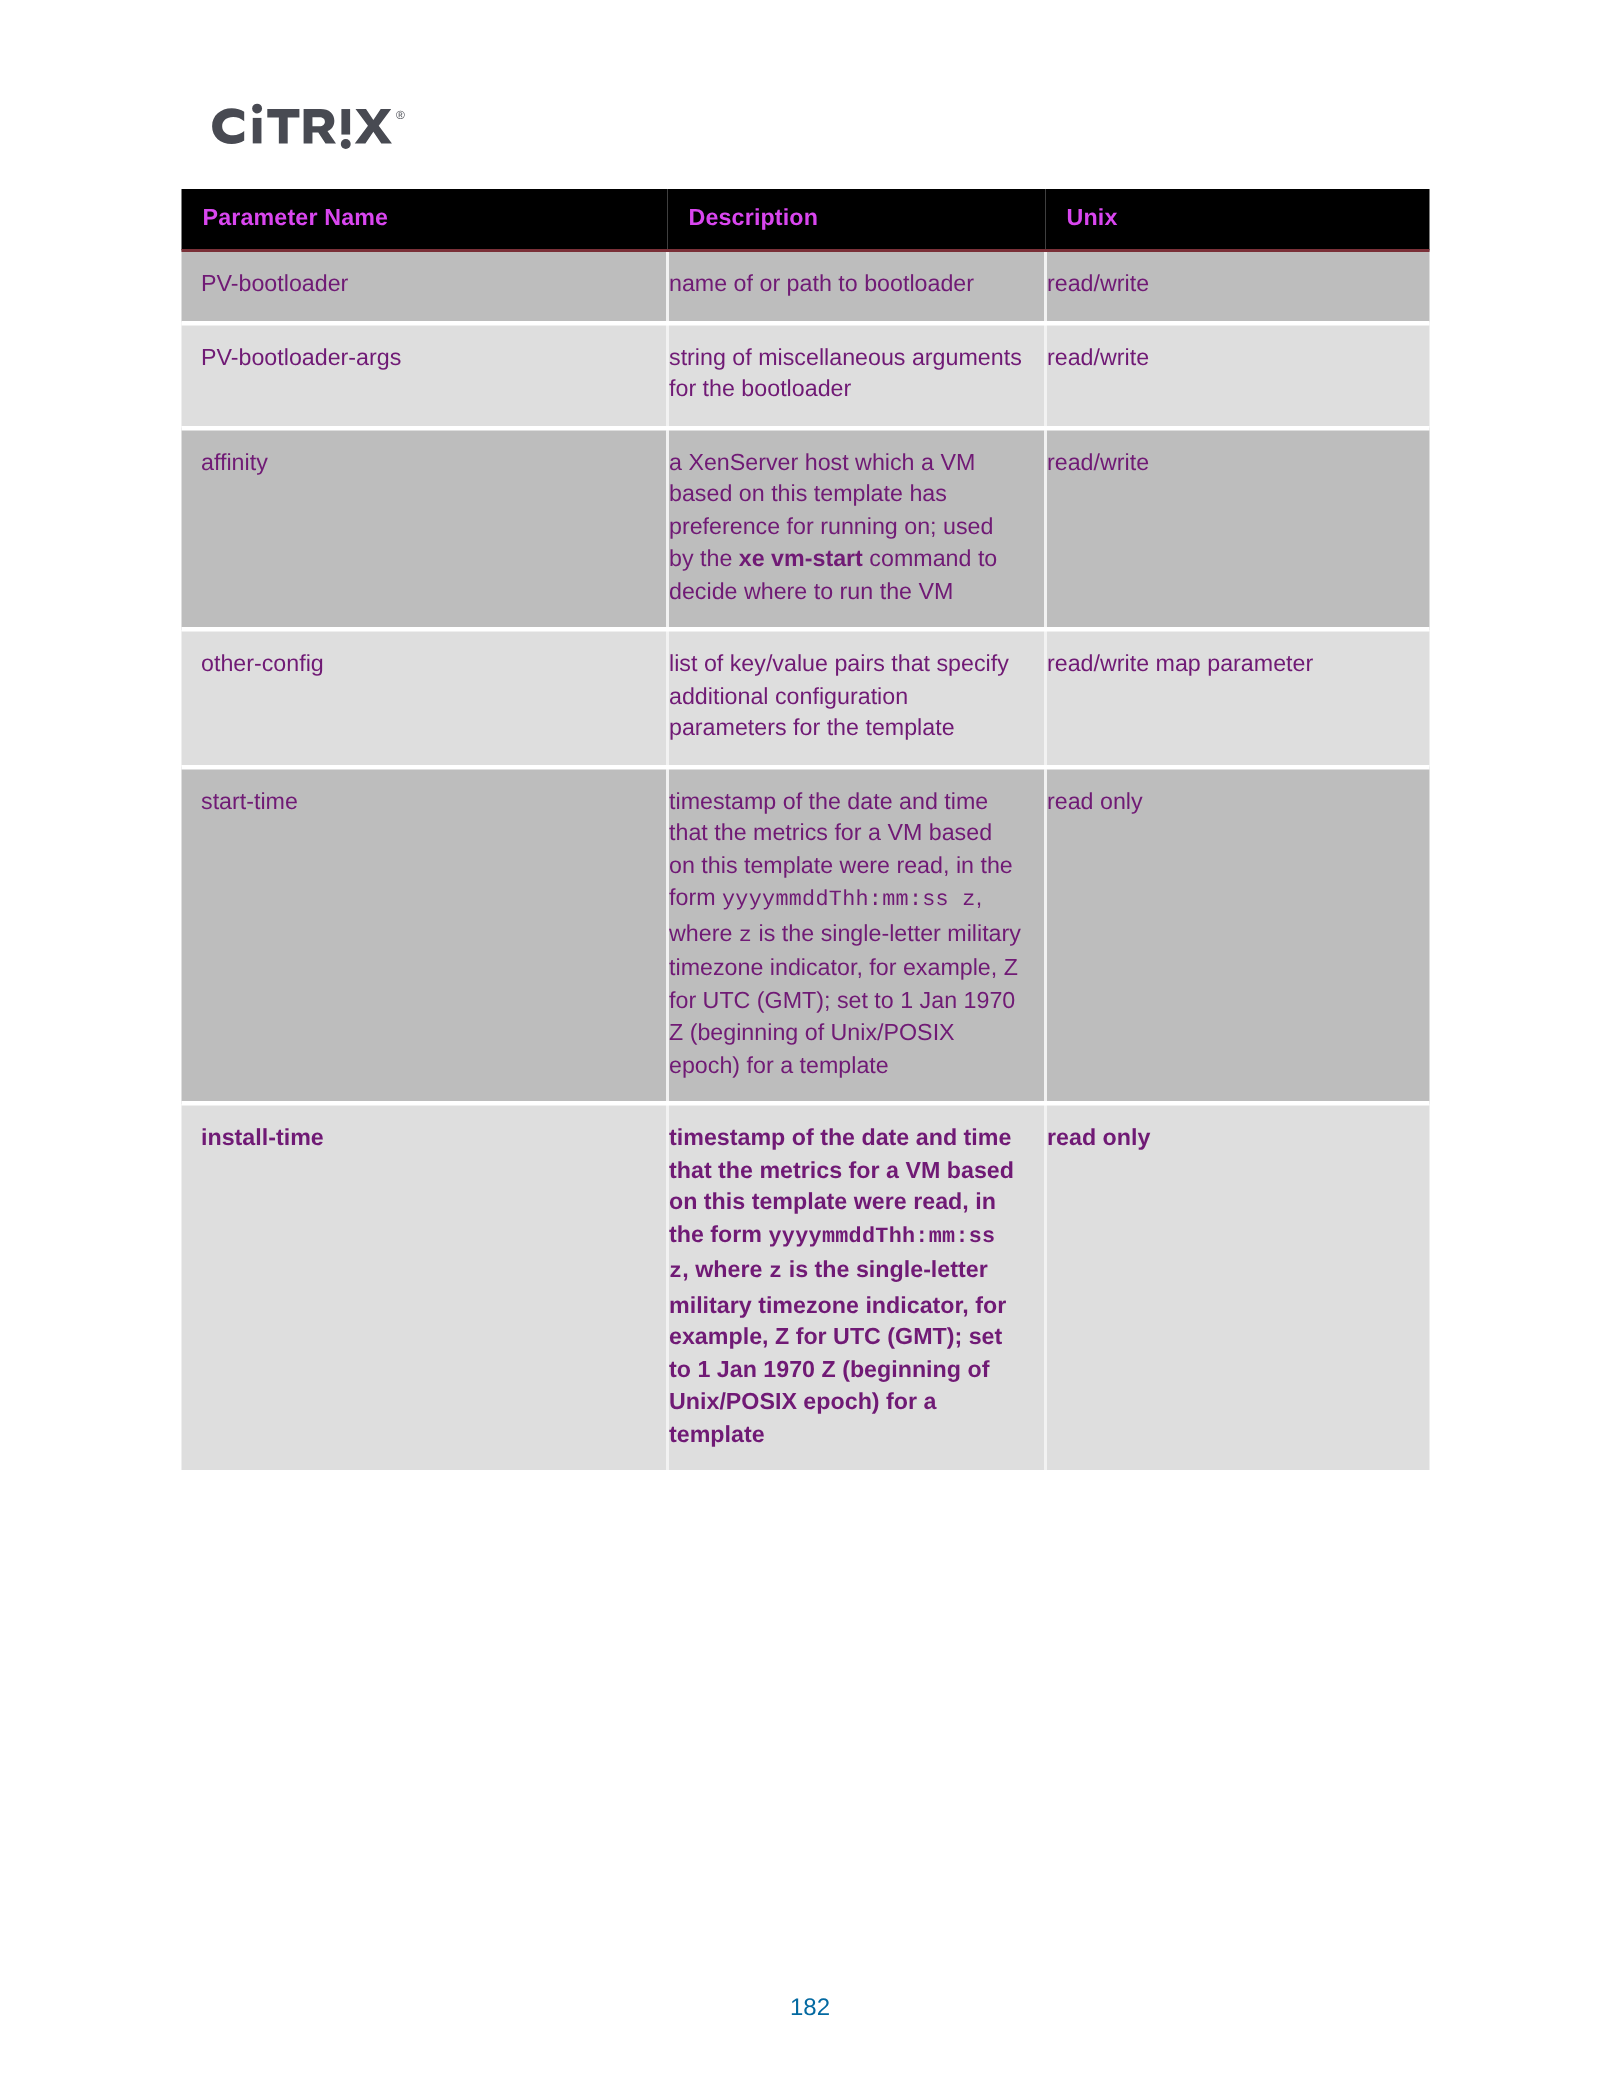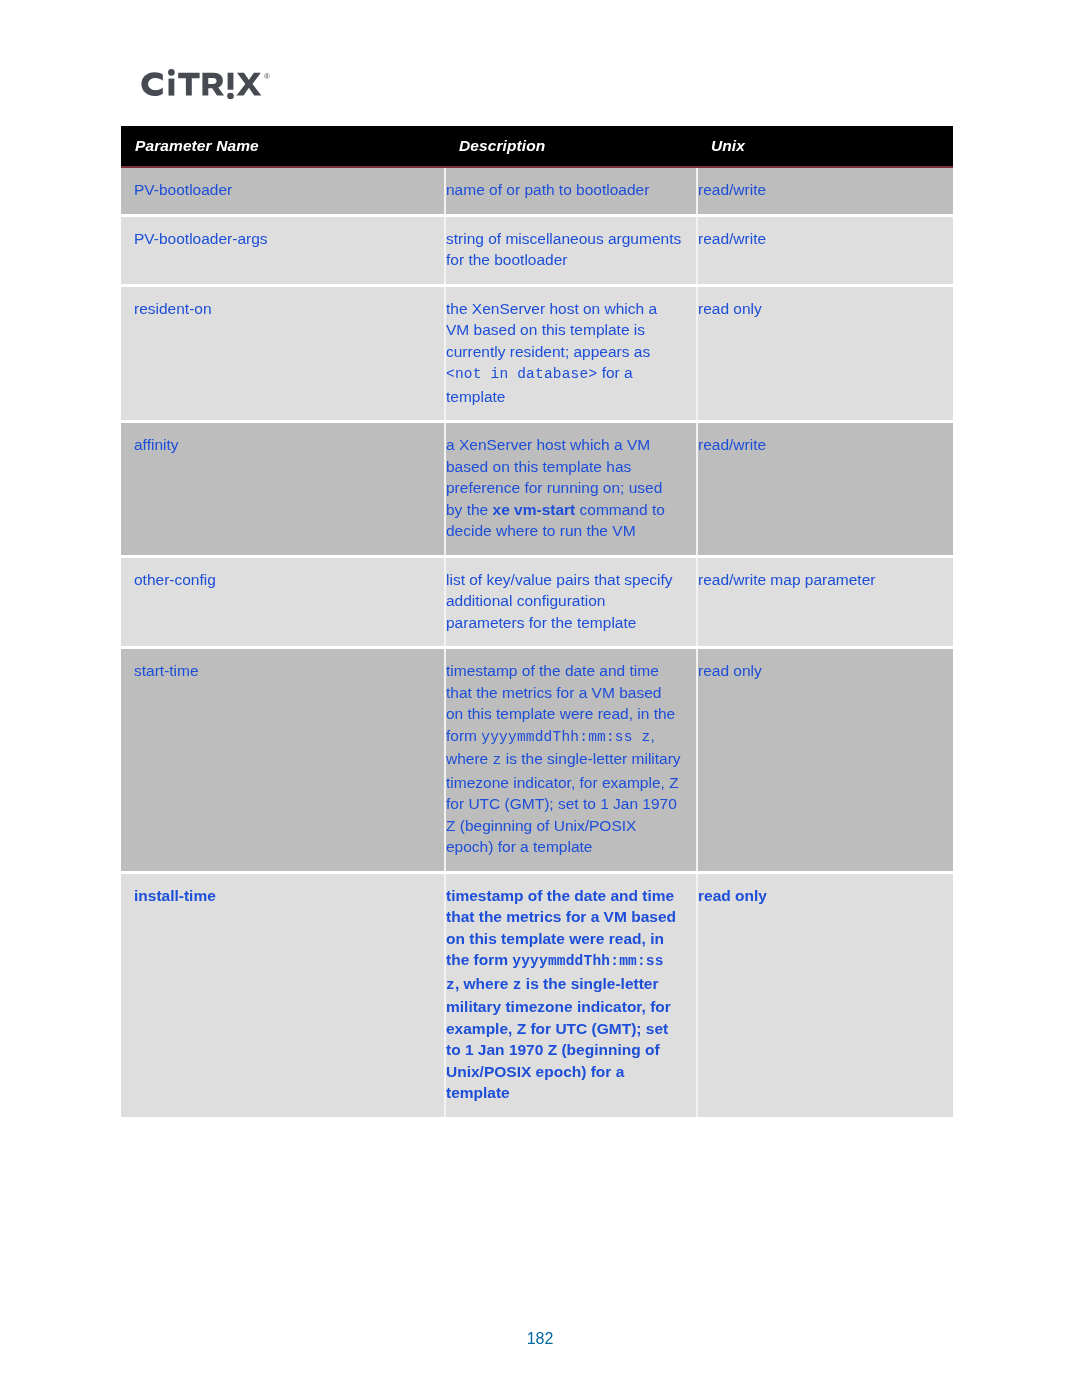--- a/index.html
+++ b/index.html
@@ -38,33 +38,32 @@
     width: 832px;
     border-collapse: collapse;
     table-layout: fixed;
   }
   .param-table col.c1 { width: 324px; }
   .param-table col.c2 { width: 252px; }
   .param-table col.c3 { width: 256px; }
 
   .param-table thead th {
     background: #000000;
-    color: #ffffff;
+    color: #d946ef;
     font-size: 15.5px;
     font-weight: bold;
     text-align: left;
     padding: 11px 0 11px 14px;
     border-bottom: 2px solid #7a3038;
     letter-spacing: 0.1px;
-    font-style: italic;
   }
 
   .param-table tbody td {
     font-size: 15.5px;
-    color: #1d4ed8;
+    color: #701a75;
     vertical-align: top;
     padding: 11px 14px 13px 0;
     line-height: 21.5px;
     border-right: 2px solid #f2f2f2;
   }
   .param-table tbody td:last-child { border-right: none; }
 
   .param-table tbody tr.shade-dark td { background: #bdbdbd; }
   .param-table tbody tr.shade-light td { background: #dedede; }
 
@@ -138,25 +137,20 @@
         <tr class="shade-dark">
           <td class="col-name">PV-bootloader</td>
           <td><span>name of or path to bootloader</span></td>
           <td>read/write</td>
         </tr>
         <tr class="shade-light">
           <td class="col-name">PV-bootloader-args</td>
           <td><span>string of miscellaneous arguments for the bootloader</span></td>
           <td>read/write</td>
         </tr>
-        <tr class="shade-light">
-          <td class="col-name">resident-on</td>
-          <td><span>the XenServer host on which a VM based on this template is currently resident; appears as </span><code class="mono">&lt;not in database&gt;</code><span> for a template</span></td>
-          <td>read only</td>
-        </tr>
         <tr class="shade-dark">
           <td class="col-name">affinity</td>
           <td><span>a XenServer host which a VM based on this template has preference for running on; used by the </span><b class="bold">xe vm-start</b><span> command to decide where to run the VM</span></td>
           <td>read/write</td>
         </tr>
         <tr class="shade-light">
           <td class="col-name">other-config</td>
           <td><span>list of key/value pairs that specify additional configuration parameters for the template</span></td>
           <td>read/write map parameter</td>
         </tr>

